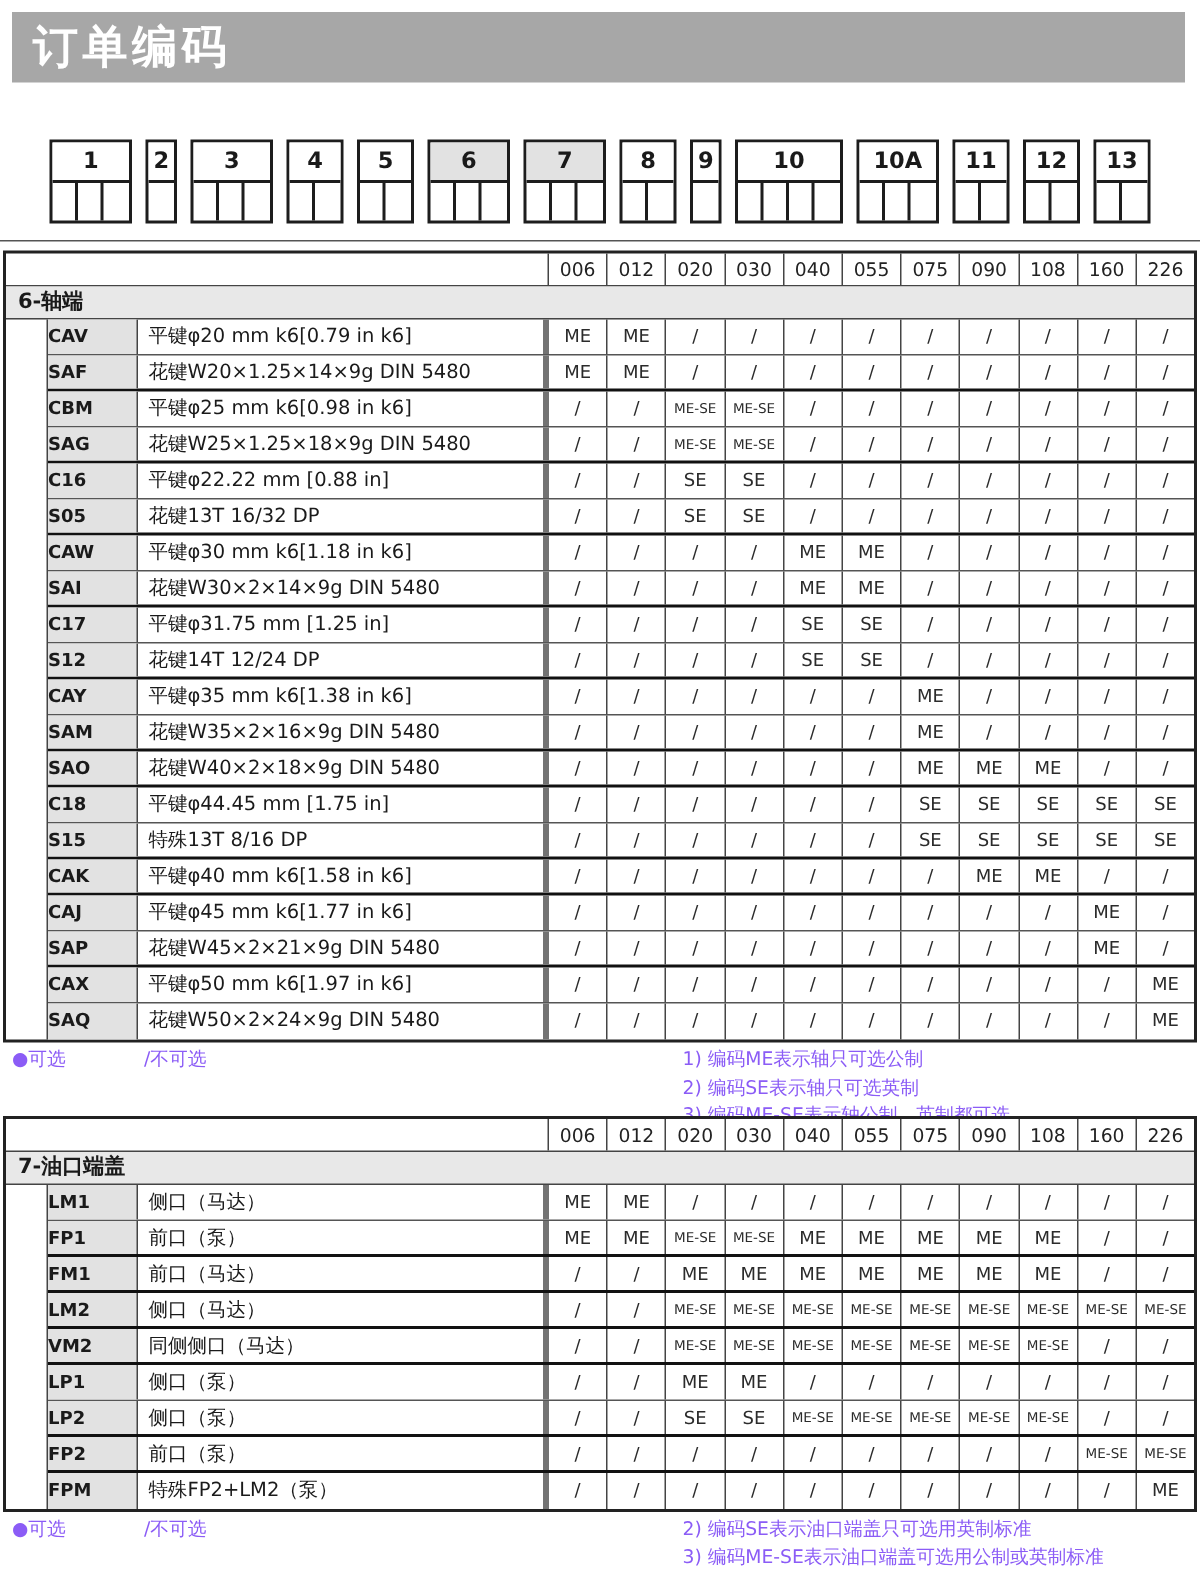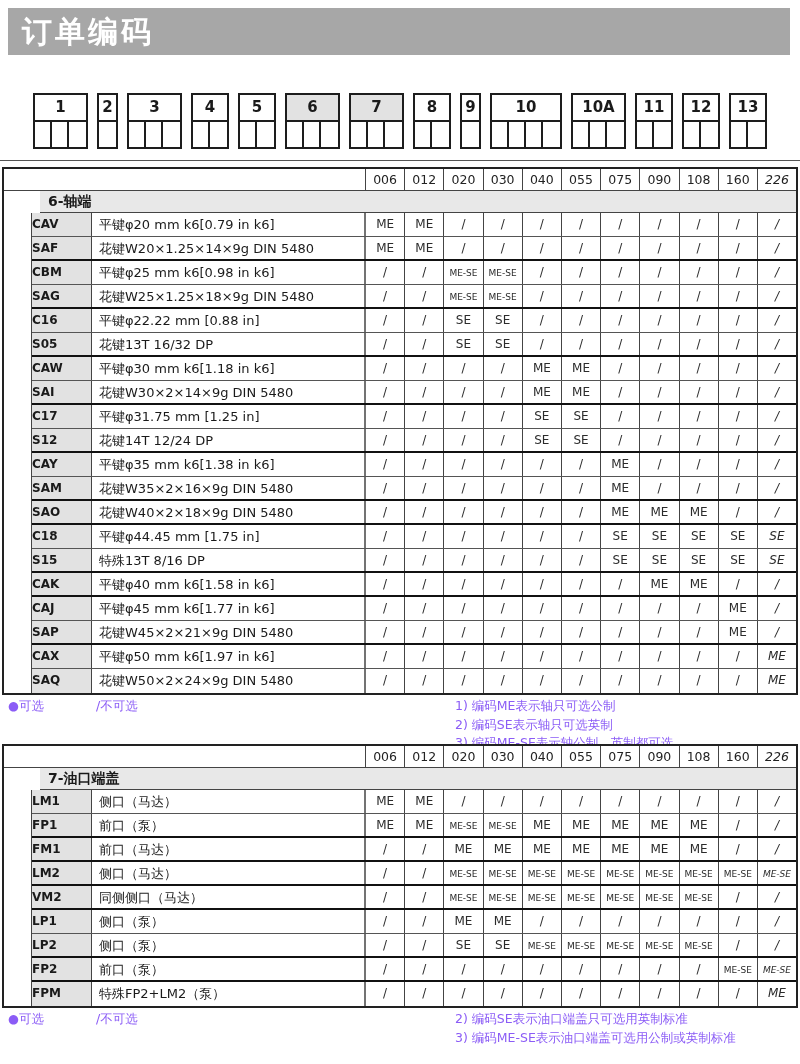--- a/index.html
+++ b/index.html
@@ -42,39 +42,39 @@
   .tbl { position: absolute; left: 2px; width: 796px; border: 2px solid #222; background:#fff; }
   #table1 { top: 167px; }
   #table2 { top: 744px; }
   .t-row { display: flex; height: 24px; }
   .t-row.header { height: 22px; border-bottom: 1px solid #444; }
   .h-blank { width: 362px; border-right: 1px solid #444; }
   .c-val {
     flex: 1 1 0; text-align: center; font-size: 12px; line-height: 23px;
     border-right: 1px solid #444; color: #2b2b2b; overflow: hidden; white-space: nowrap;
   }
-  .c-val:last-child { border-right: none; font-style: italic; }
+  .c-val:last-child { border-right: none; }
   .t-row.header .c-val { line-height: 21px; font-size: 12.5px; color:#222; }
   .c-val.small { font-size: 9px; line-height: 24px; }
   .band {
     height: 22px; line-height: 21px; background: #e8e8e8; font-weight: bold;
-    font-size: 14px; padding-left: 8px; border-bottom: 1px solid #444; margin-left: 36px;
+    font-size: 14px; padding-left: 8px; border-bottom: 1px solid #444;
   }
   .t-body { display: flex; }
   .t-spacer { width: 28px; border-right: 1px solid #444; }
   .t-rows { flex: 1; }
   .t-rows .t-row { border-bottom: 1px solid #555; }
   .t-rows .t-row:last-child { border-bottom: none; }
   .t-rows .t-row.gend { border-bottom: 2px solid #111; }
   .c-code {
     width: 60px; background: #e2e2e2; border-right: 1px solid #444;
     font-weight: bold; font-size: 12px; line-height: 23px;
   }
   .c-desc {
-    width: 274px; border-right: 2px solid #737373; font-size: 13px;
+    width: 274px; border-right: 4px solid #737373; font-size: 13px;
     line-height: 23px; padding-left: 7px; white-space: nowrap; overflow: hidden;
   }
 
   
   .fnotes { position: absolute; left: 0; width: 800px; font-size: 12.5px; color:#8b5cf6; }
   #fn1 { top: 697px; }
   #fn2 { top: 1010px; }
   .legend { position: absolute; left: 8px; top: 1px; }
   .legend .na { margin-left: 52px; }
   .notes { margin-left: 455px; line-height: 18.5px; }

